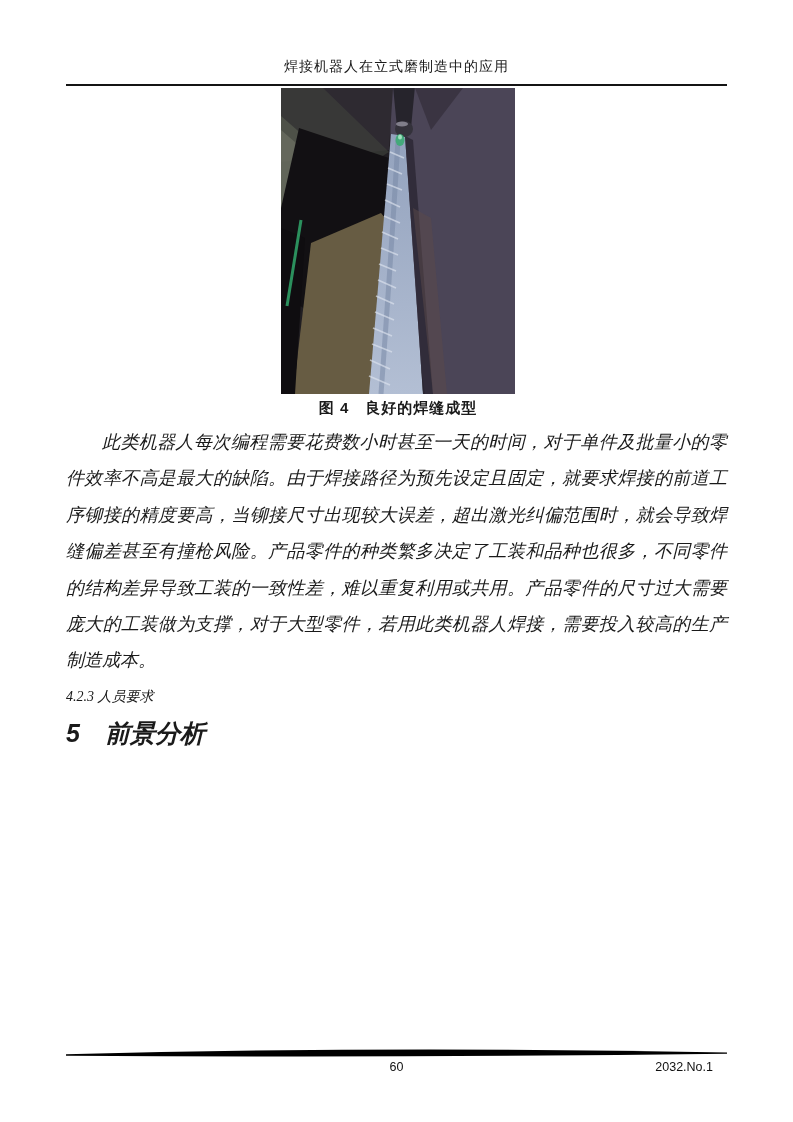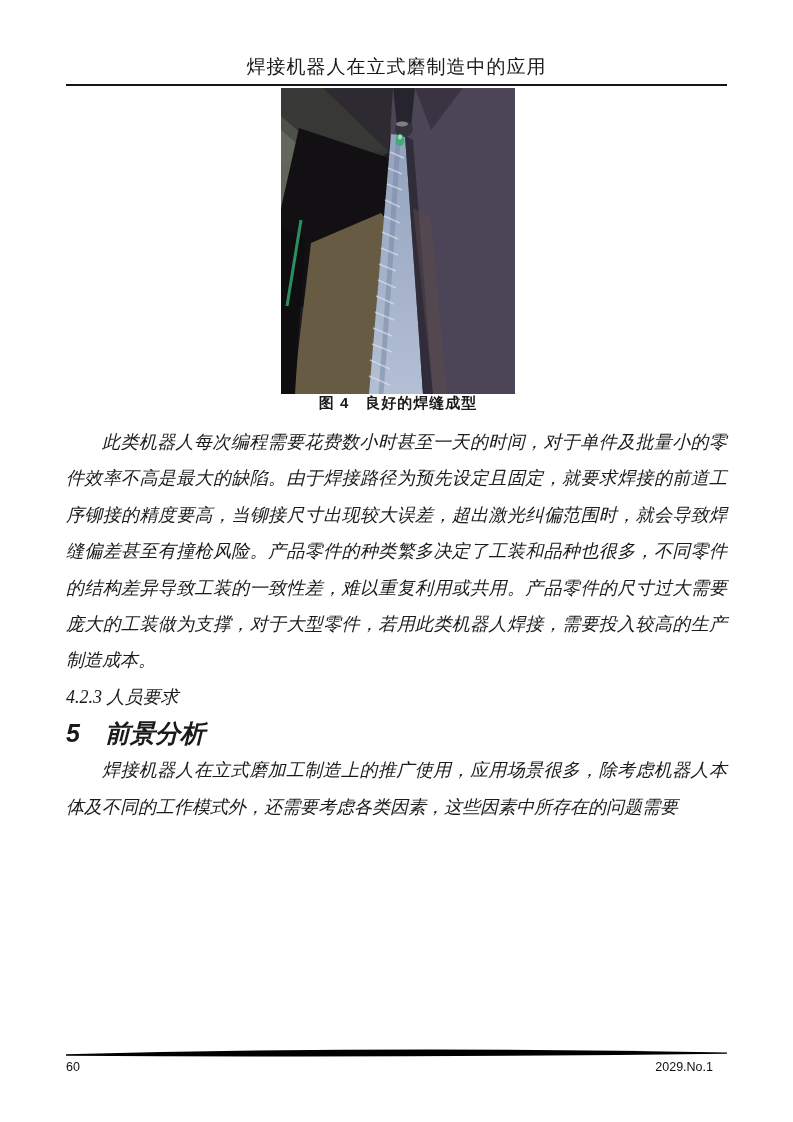--- a/index.html
+++ b/index.html
@@ -13,59 +13,60 @@
     color:#1a1a1a;
   }
   
   .page-header{
     position:absolute;left:66px;top:56px;width:661px;
     text-align:center;
     border-bottom:2px solid #141414;
     padding-bottom:6px;
   }
   .page-header .title{
-    font-size:19px;line-height:22px;letter-spacing:1px;
+    font-size:14px;line-height:22px;letter-spacing:1px;
   }
   
   .figure{
     position:absolute;left:281px;top:88px;width:234px;
     text-align:center;
   }
   .figure svg{display:block;}
   .figure .caption{
+    margin-top:5px;
     font-family:"Liberation Sans","DejaVu Sans",sans-serif;
     font-weight:bold;font-size:15px;line-height:18px;
     letter-spacing:1px;
   }
   
   .main-text{
     position:absolute;left:66px;top:424px;width:661px;
     font-size:18px;line-height:36.4px;
     text-align:justify;text-justify:inter-ideograph;font-style:italic;
   }
   .main-text p{margin:0;text-indent:2em;}
   .main-text .sub-heading{
-    margin:0;font-weight:normal;font-size:18px;line-height:36.4px;
+    margin:0;font-weight:normal;font-size:14px;line-height:36.4px;
   }
   .main-text .section-heading{
     margin:0;
     font-family:"Liberation Sans","DejaVu Sans",sans-serif;
     font-weight:bold;font-size:25px;line-height:37px;
   }
   
   .footer-rule{
     position:absolute;left:66px;top:1047px;width:661px;height:12px;
   }
   .footer-row{
     position:absolute;left:66px;top:1058px;width:661px;height:18px;
     font-family:"Liberation Sans","DejaVu Sans",sans-serif;
     font-size:12.5px;line-height:18px;color:#111;
   }
   .footer-row .page-num{
-    position:absolute;left:0;right:0;
+    position:absolute;left:0;right:0;text-align:center;
   }
   .footer-row .issue{
     position:absolute;right:14px;top:0;
   }
 </style>
 </head>
 <body>
 
 <div class="page">
 
@@ -110,24 +111,23 @@
       <ellipse cx="119" cy="52" rx="4.5" ry="6" fill="#3faa77" opacity="0.95"></ellipse>
       <ellipse cx="119" cy="49" rx="2" ry="2.5" fill="#9fe0bd"></ellipse>
     </svg>
     <div class="caption">图 4　良好的焊缝成型</div>
   </div>
 
   <div class="main-text">
     <p>此类机器人每次编程需要花费数小时甚至一天的时间，对于单件及批量小的零件效率不高是最大的缺陷。由于焊接路径为预先设定且固定，就要求焊接的前道工序铆接的精度要高，当铆接尺寸出现较大误差，超出激光纠偏范围时，就会导致焊缝偏差甚至有撞枪风险。产品零件的种类繁多决定了工装和品种也很多，不同零件的结构差异导致工装的一致性差，难以重复利用或共用。产品零件的尺寸过大需要庞大的工装做为支撑，对于大型零件，若用此类机器人焊接，需要投入较高的生产制造成本。</p>
     <h3 class="sub-heading">4.2.3 人员要求</h3>
     <h2 class="section-heading">5　前景分析</h2>
-    <p>焊接机器人在立式磨加工制造上的推广使用，应用场景很多，除考虑机器人本体及不同的工作模式外，还需要考虑各类因素，这些因素中所存在的问题需要</p>
   </div>
 
   <svg class="footer-rule" width="661" height="12" viewBox="0 0 661 12" xmlns="http://www.w3.org/2000/svg">
     <path d="M0,7.2 Q330,-1.5 661,5.6 L661,6.8 Q330,11 0,8.7 Z" fill="#000000"></path>
   </svg>
   <div class="footer-row">
     <span class="page-num">60</span>
-    <span class="issue">2029.No.1</span>
+    <span class="issue">2032.No.1</span>
   </div>
 
 </div>
 
 </body></html>

